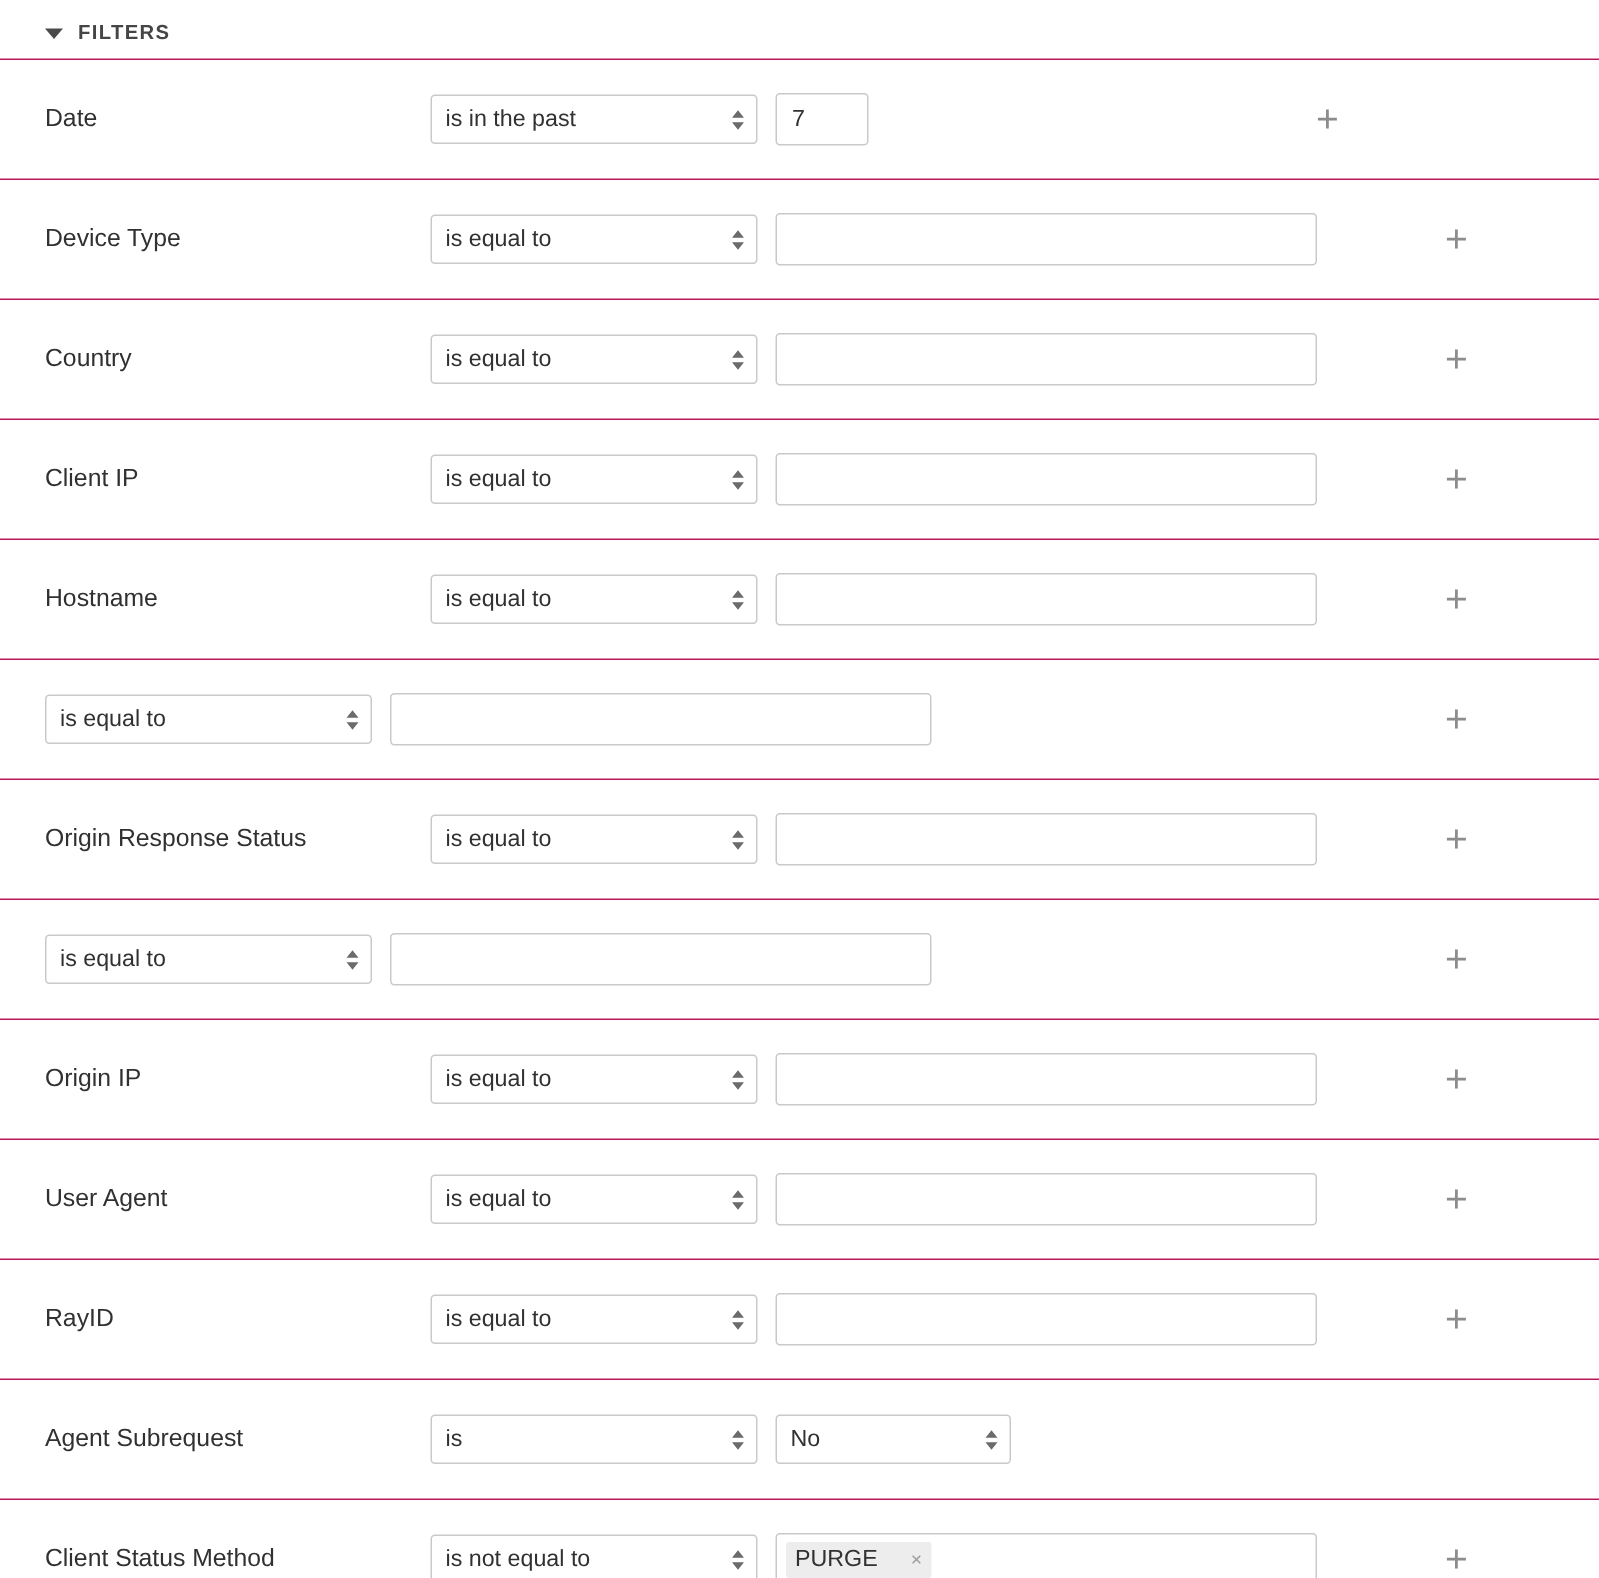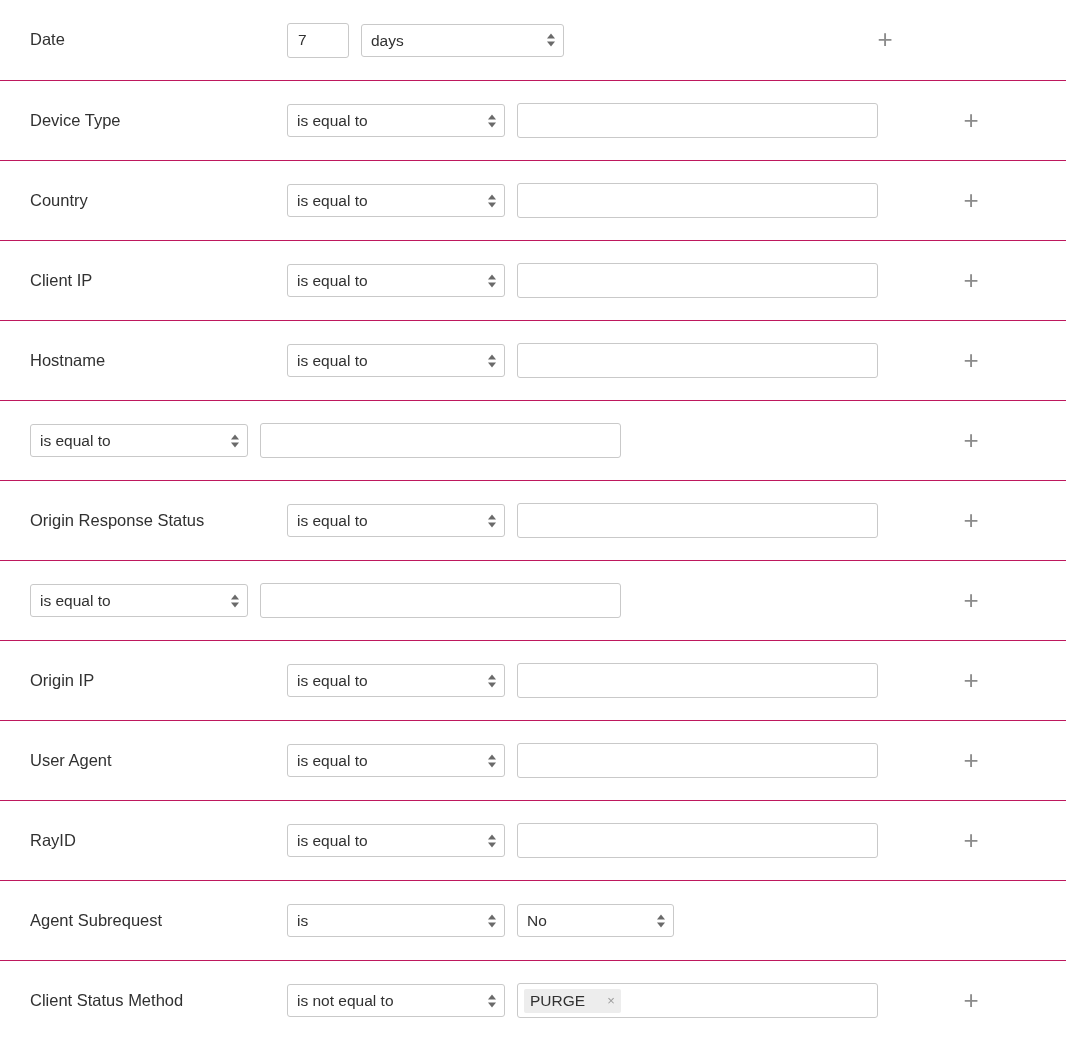--- a/index.html
+++ b/index.html
@@ -161,34 +161,38 @@
     user-select: none;
   }
   .add-col-a { left: 874px; }
   .add-col-b { left: 960px; }
 </style>
 </head>
 <body>
 
 <div class="panel">
 
+  <div class="panel-header">
+    <span class="caret"></span>
+    <span class="panel-title">FILTERS</span>
+  </div>
 
   <div class="filter-row">
     <div class="field-label">Date</div>
     <div class="controls">
+      <span class="select-wrap">
+        <select class="op-select w-operator">
+          <option>is in the past</option>
+        </select>
+        <span class="spinner">
+            <span class="up"></span>
+            <span class="down"></span>
+          </span>
+      </span>
       <input class="text-input w-number" value="7" style="">
-      <span class="select-wrap">
-        <select class="op-select w-units">
-          <option>days</option>
-        </select>
-        <span class="spinner">
-            <span class="up"></span>
-            <span class="down"></span>
-          </span>
-      </span>
     </div>
     <div class="add-btn add-col-a">+</div>
   </div>
 
   <div class="filter-row">
     <div class="field-label">Device Type</div>
     <div class="controls">
       <span class="select-wrap">
         <select class="op-select w-operator">
           <option>is equal to</option>

